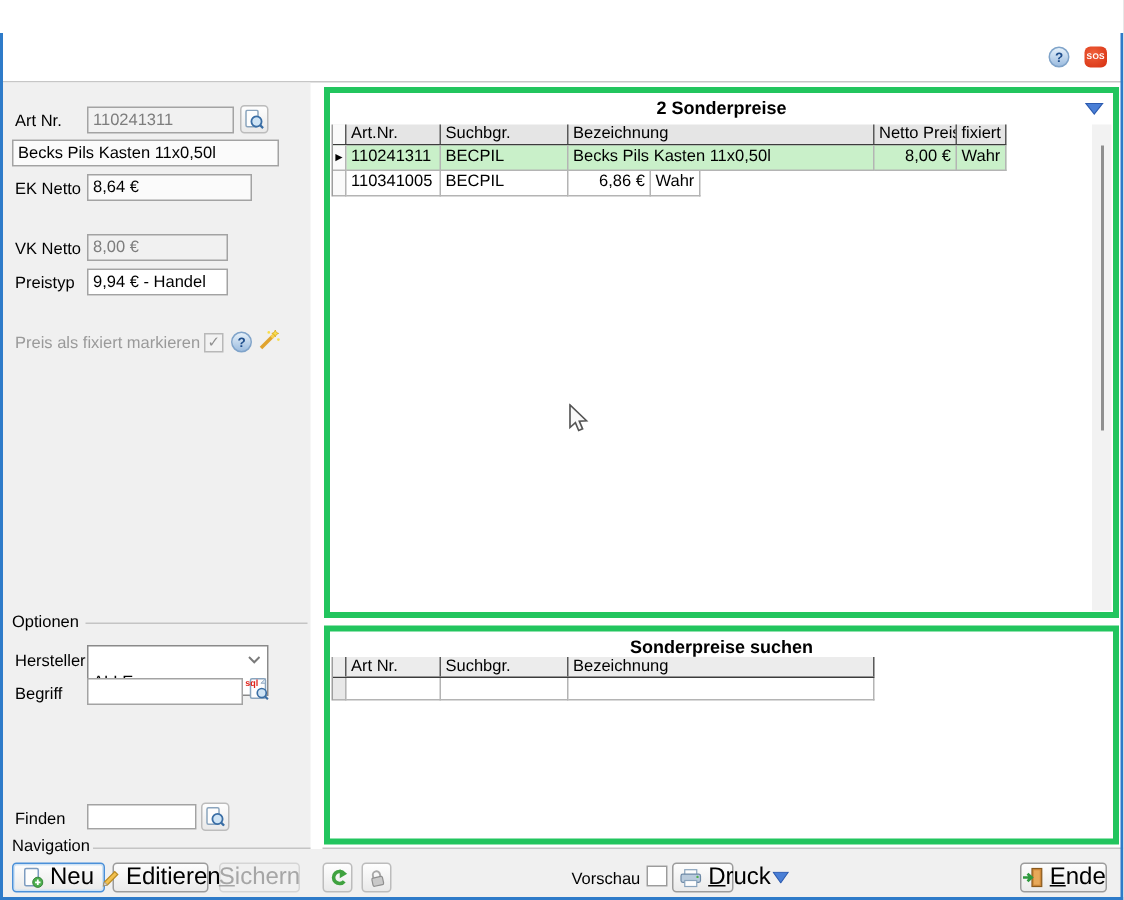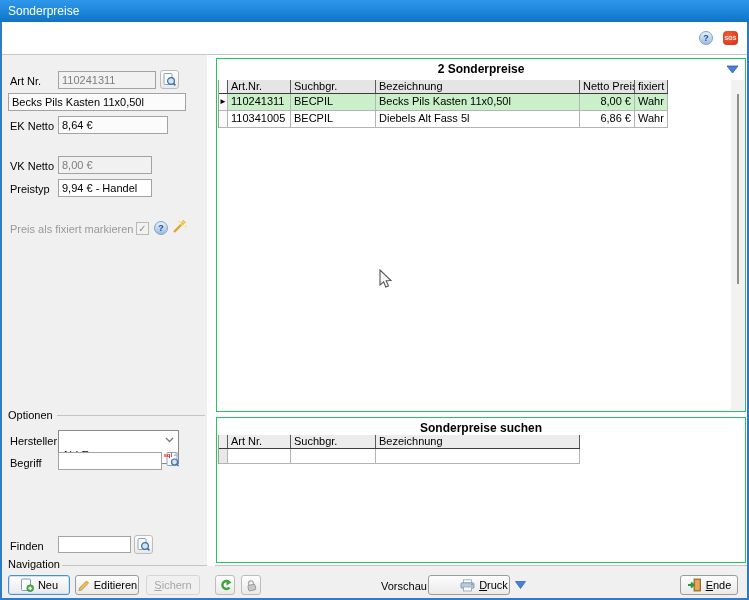--- a/index.html
+++ b/index.html
@@ -34,26 +34,26 @@
   .selectbox{position:absolute;height:18px;box-sizing:border-box;border:1px solid #8a8a8a;background:#fff;
              font-size:11px;line-height:16px;padding:16px 3px;}
   .selectbox .chev{position:absolute;right:4px;top:6px;}
   .grp-line{position:absolute;height:1px;background:#c4c4c4;}
   .checkbox{position:absolute;box-sizing:border-box;width:13px;height:13px;border:1px solid #9c9c9c;background:#fff;
             text-align:center;line-height:11px;font-size:10px;}
   .checkbox.dis{border-color:#b8b8b8;background:#f2f2f2;color:#8f8f8f;}
   
   .btn{position:absolute;height:20px;box-sizing:border-box;border:1px solid #9c9c9c;border-radius:3px;
        background:linear-gradient(180deg,#fdfdfd,#eaeaea);display:flex;align-items:center;justify-content:center;
-       gap:4px;font-size:11px;cursor:pointer;}
+       gap:4px;font-size:16px;cursor:pointer;}
   .btn.focus{border:1px solid #4a90d9;box-shadow:0 0 0 1px #cfe3f5 inset;}
   .btn.dis{border-color:#d5d5d5;background:#f0f0f0;color:#a6a6a6;cursor:default;}
   .u{text-decoration:underline;}
   
-  .gbox{position:absolute;background:#fff;border:1px solid #22c55e;box-sizing:border-box;}
+  .gbox{position:absolute;background:#fff;border:4px solid #22c55e;box-sizing:border-box;}
   .gbox .gtitle{position:absolute;left:0;top:3px;width:100%;text-align:center;font-weight:bold;font-size:12px;}
   .gtable{position:absolute;border-left:1px solid #9e9e9e;}
   .trow{display:flex;}
   .trow .c{box-sizing:border-box;padding:0 0 0 3px;white-space:nowrap;overflow:hidden;font-size:11px;}
   .thead{height:14px;background:#e5e5e5;border-bottom:1px solid #3c3c3c;box-sizing:border-box;}
   .thead .c{border-right:1px solid #5a5a5a;line-height:13px;}
   .tbody-row{height:17px;}
   .tbody-row .c{border-right:1px solid #b4b4b4;border-bottom:1px solid #b4b4b4;line-height:15px;}
   .selcell{padding:0!important;text-align:center;background:#fafafa;}
   .num{text-align:right;padding-right:3px!important;}
@@ -61,23 +61,20 @@
   .thead2{background:#ececec;}
   .scrollbar{position:absolute;background:#f2f2f2;}
   .scroll-thumb{position:absolute;width:2px;background:#8f8f8f;}
   svg{display:block;}
 </style>
 </head>
 <body>
 
 <div id="window">
 
-  <div class="titlebar">
-    <span class="ttl">Sonderpreise</span>
-  </div>
 
   <div class="headerbar">
     <div class="circle-help abs" style="right:36px;top:9px;">?</div>
     <div class="sos abs" style="right:11px;top:9px;">SOS</div>
   </div>
 
   <div class="left-panel"></div>
 
   <span class="lbl" style="left:10px;top:75px;">Art Nr.</span>
   <div class="fld dis" style="left:58px;top:71px;width:98px;">110241311</div>
@@ -174,21 +171,20 @@
         <div class="c" style="width:63px;">110241311</div>
         <div class="c" style="width:85px;">BECPIL</div>
         <div class="c" style="width:204px;">Becks Pils Kasten 11x0,50l</div>
         <div class="c num" style="width:55px;">8,00 €</div>
         <div class="c" style="width:33px;">Wahr</div>
       </div>
       <div class="trow tbody-row">
         <div class="c selcell" style="width:9px;"></div>
         <div class="c" style="width:63px;">110341005</div>
         <div class="c" style="width:85px;">BECPIL</div>
-        <div class="c" style="width:204px;">Diebels Alt Fass 5l</div>
         <div class="c num" style="width:55px;">6,86 €</div>
         <div class="c" style="width:33px;">Wahr</div>
       </div>
     </div>
 
     <div class="scrollbar" style="right:1px;top:21px;bottom:1px;width:13px;">
       <div class="scroll-thumb" style="left:6px;top:14px;height:190px;"></div>
     </div>
   </div>
 
@@ -254,21 +250,21 @@
       <svg width="13" height="13" viewBox="0 0 13 13" style="transform:rotate(-12deg);">
           <path d="M4 6 V4.2 a2.4 2.4 0 0 1 4.8 0 V6" fill="none" stroke="#a8a8a8" stroke-width="1.3"></path>
           <rect x="2.8" y="5.8" width="7.2" height="5.6" rx="1" fill="#c9c9c9" stroke="#8f8f8f" stroke-width="0.8"></rect>
         </svg>
     </span>
   </div>
 
   <span class="lbl" style="left:381px;top:580px;">Vorschau</span>
   <div class="checkbox" style="left:431px;top:577px;width:14px;height:14px;"></div>
 
-  <div class="btn" style="left:428px;top:575px;width:82px;padding-left:30px;">
+  <div class="btn" style="left:448px;top:575px;width:41px;padding-left:30px;">
     <span>
       <svg width="15" height="13" viewBox="0 0 15 13">
           <rect x="3.5" y="0.8" width="8" height="3.6" fill="#fdfdfd" stroke="#8aa4bd" stroke-width="0.8"></rect>
           <rect x="1" y="3.8" width="13" height="5.4" rx="1.2" fill="#b9cbdc" stroke="#6d89a6" stroke-width="0.8"></rect>
           <rect x="3.5" y="8" width="8" height="4" fill="#fdfdfd" stroke="#8aa4bd" stroke-width="0.8"></rect>
           <circle cx="12" cy="5.6" r="0.8" fill="#4cae4c"></circle>
         </svg>
     </span>
     <span><span class="u">D</span><span>ruck</span></span>
   </div>

